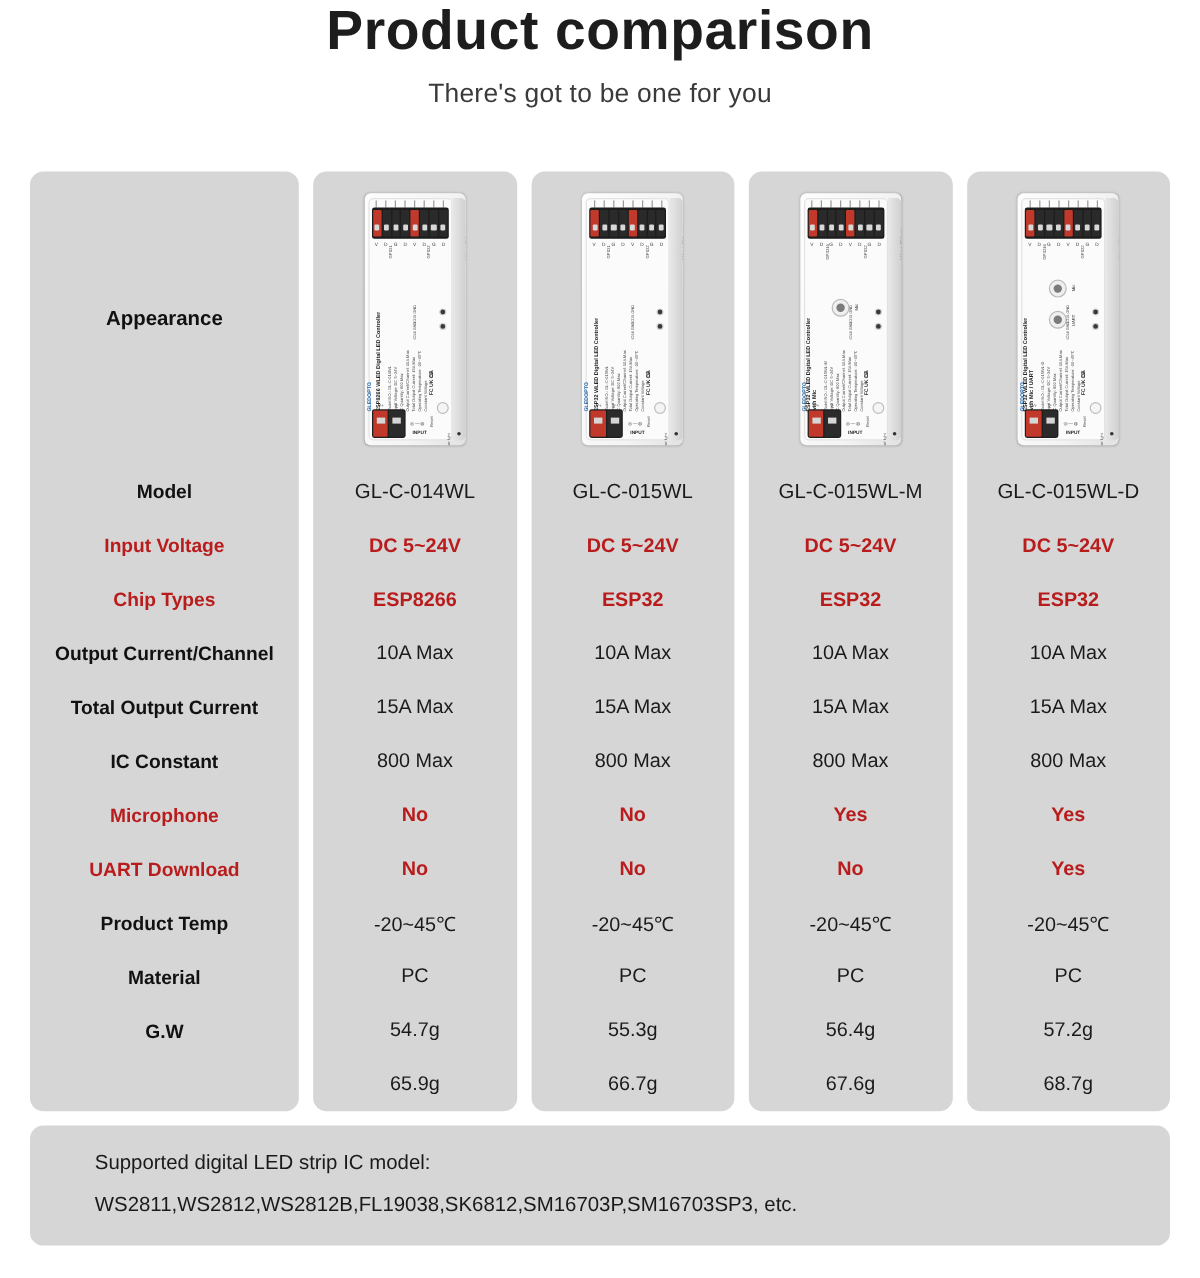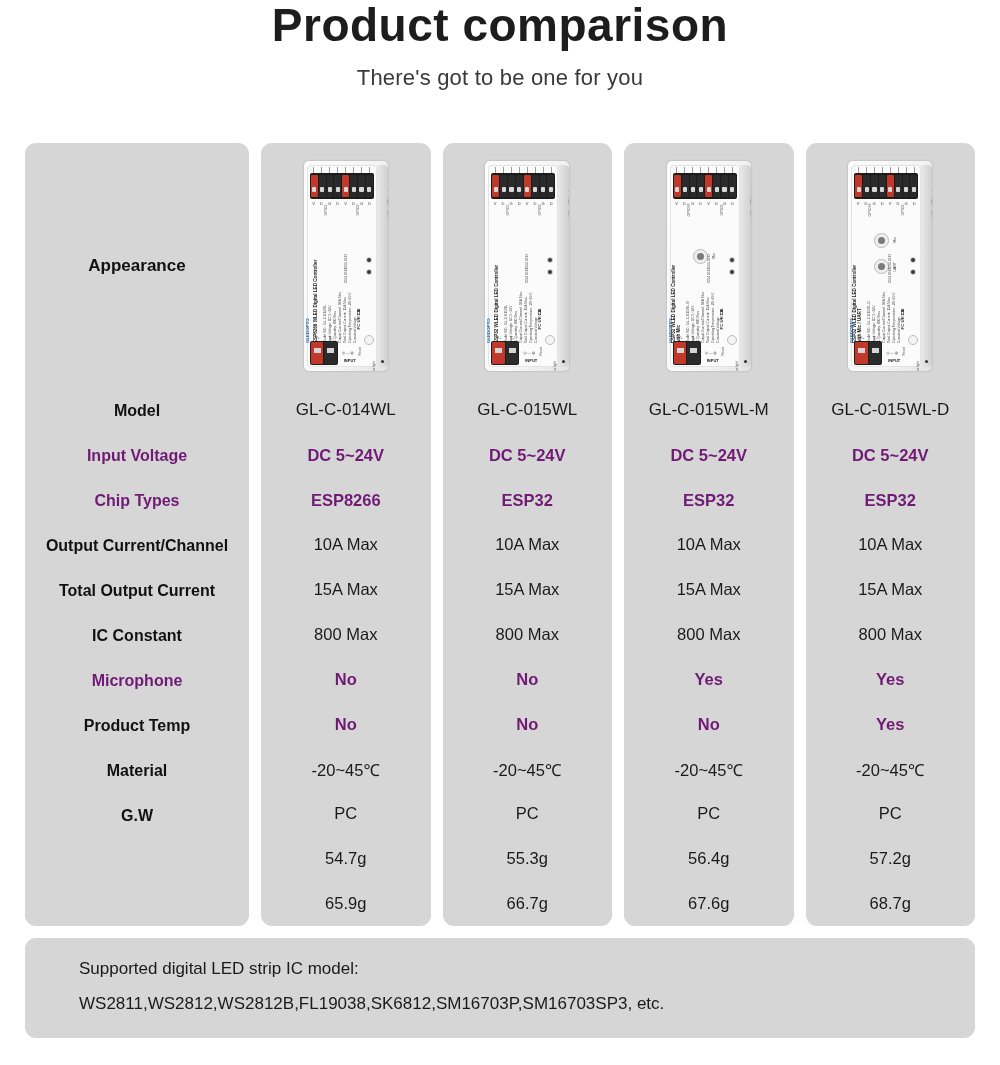--- a/index.html
+++ b/index.html
@@ -79,21 +79,21 @@
     font-weight: bold;
     color: #111;
   }
   .productcol .spec-row {
     font-size: 16.5px;
     font-weight: normal;
     color: #1a1a1a;
   }
   .productcol .spec-row.hl,
   .labelcol .spec-row.hl {
-    color: #701a75;
+    color: #b91c1c;
     font-weight: bold;
   }
   .productcol .spec-row.model { font-size: 17px; }
 
   
   .footer {
     position: absolute;
     left: 25px;
     top: 938px;
     width: 950px;
@@ -376,20 +376,21 @@
     <div class="appearance-cell">
       <span class="row-label-appearance">Appearance</span>
     </div>
     <div class="spec-row">Model</div>
     <div class="spec-row hl">Input Voltage</div>
     <div class="spec-row hl">Chip Types</div>
     <div class="spec-row">Output Current/Channel</div>
     <div class="spec-row">Total Output Current</div>
     <div class="spec-row">IC Constant</div>
     <div class="spec-row hl">Microphone</div>
+    <div class="spec-row hl">UART Download</div>
     <div class="spec-row">Product Temp</div>
     <div class="spec-row">Material</div>
     <div class="spec-row">G.W</div>
   </div>
 
   <div class="card productcol">
     <div class="appearance-cell">
       <div class="device">
           <div class="dev-body"></div>
           <div class="dev-side"></div>

